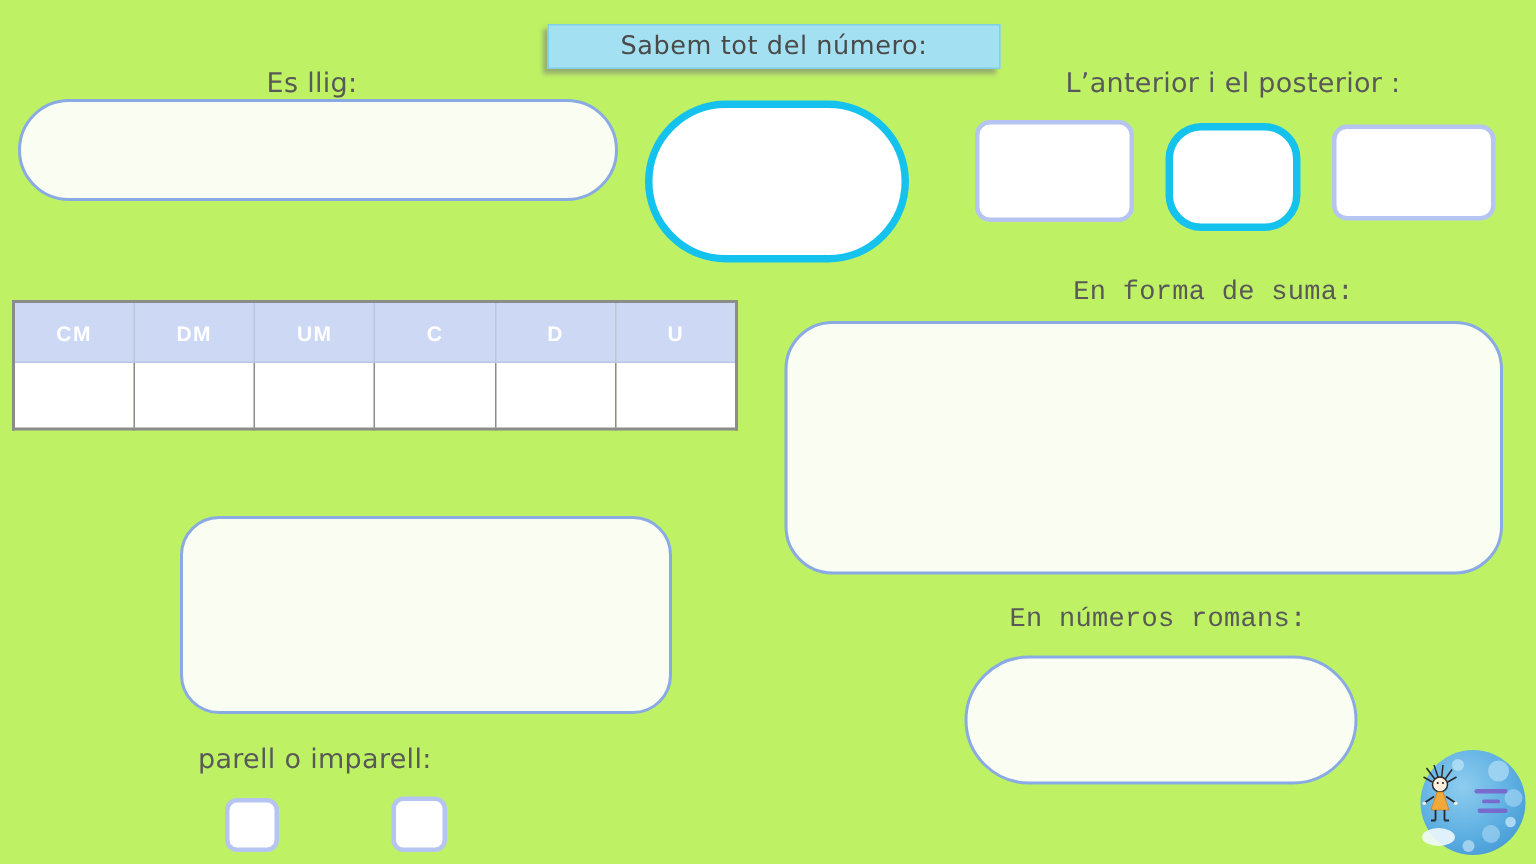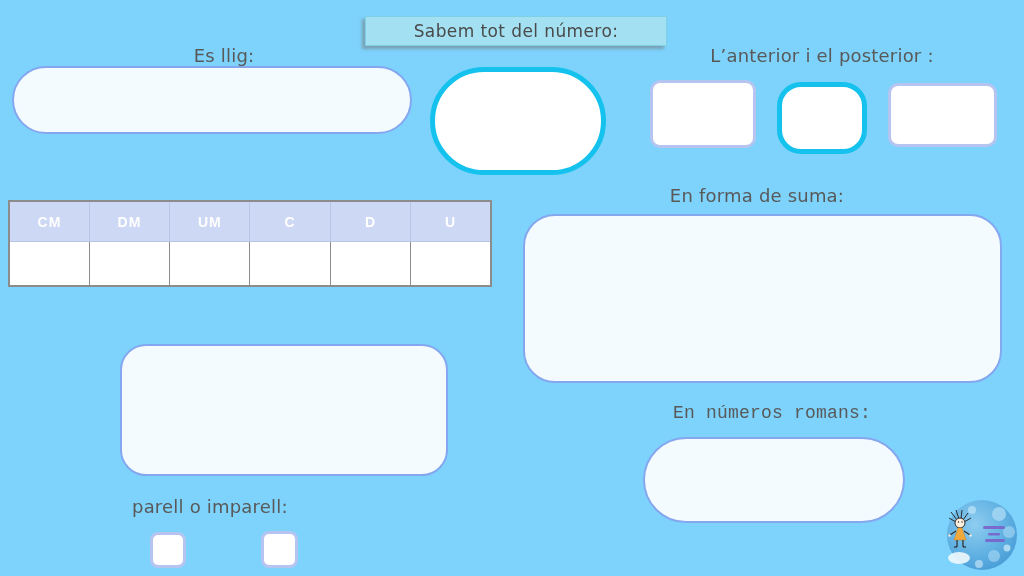--- a/index.html
+++ b/index.html
@@ -1,18 +1,18 @@
 <!DOCTYPE html>
 <html><head>
 <meta charset="utf-8">
 <style>
   html,body{margin:0;padding:0;background:#e9e9e9;}
   .sheet{
     position:relative;width:1024px;height:576px;margin:0 auto;
-    background:#7dd3fc;overflow:hidden;
+    background:#bef264;overflow:hidden;
     font-family:"DejaVu Sans",sans-serif;
   }
   .hand{color:#595959;white-space:pre;}
   .label{position:absolute;font-size:18px;letter-spacing:.2px;}
   .centered{text-align:center;}
 
   
   .title-banner{
     position:absolute;left:365px;top:16px;width:300px;height:28px;
     background:#a3e1f2;border:1px solid #7fcfe6;
@@ -20,21 +20,21 @@
     display:flex;align-items:center;justify-content:center;
   }
   .title-banner span{font-size:17px;color:#4a4a4a;letter-spacing:.4px;white-space:pre;}
 
   
   .box{position:absolute;background:#ffffff;}
   .sketch{border:2px solid #85a4ee;opacity:.92;}
   .lavender{border:3px solid #b5c4f1;}
   .cyan{border:5px solid #15c2ee;}
 
-  .es-llig-label{left:154px;top:45px;width:140px;}
+  .es-llig-label{left:138px;top:45px;width:140px;}
   .es-llig-box{left:12px;top:66px;width:396px;height:64px;border-radius:34px;}
   .number-oval{left:430px;top:67px;width:166px;height:98px;border-radius:60px;}
 
   .anterior-label{left:672px;top:45px;width:300px;}
   .anterior-box{left:650px;top:80px;width:100px;height:62px;border-radius:10px;}
   .middle-cyan-box{left:777px;top:82px;width:80px;height:62px;border-radius:24px;}
   .posterior-box{left:888px;top:83px;width:103px;height:58px;border-radius:10px;}
 
   .descomposa-label{left:67px;top:162px;width:200px;}
   .pv-table{
@@ -43,21 +43,21 @@
     font-family:"Liberation Sans",sans-serif;
   }
   .pv-table th{
     background:#cdd8f4;color:#ffffff;font-weight:bold;font-size:14px;
     letter-spacing:1px;height:37px;border:1px solid #b9c5e4;
   }
   .pv-table td{background:#ffffff;border:1px solid #8c8c8c;height:41px;}
   .pv-table{border:2px solid #8c8c8c;}
   .pv-table thead tr{border-bottom:1.5px solid #8c8c8c;}
 
-  .suma-label{left:632px;top:185px;width:250px;}
+  .suma-label{left:684px;top:185px;width:250px;font-family:Liberation Mono, monospace;}
   .suma-box{left:523px;top:214px;width:475px;height:165px;border-radius:32px;}
 
   .inventa-label{left:14px;top:314px;}
   .operacio-box{left:120px;top:344px;width:324px;height:128px;border-radius:26px;}
 
   .parell-label{left:132px;top:496px;}
   .parell-box-1{left:150px;top:532px;width:30px;height:30px;border-radius:8px;}
   .parell-box-2{left:261px;top:531px;width:31px;height:31px;border-radius:8px;}
 
   .romans-label{left:647px;top:403px;width:250px;font-family:Liberation Mono, monospace;}

